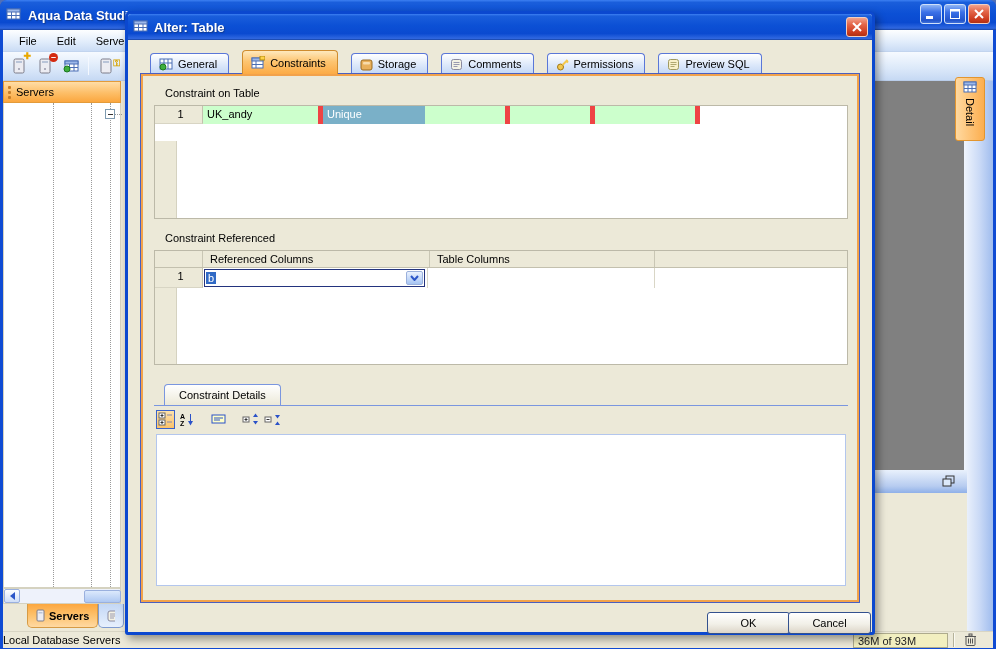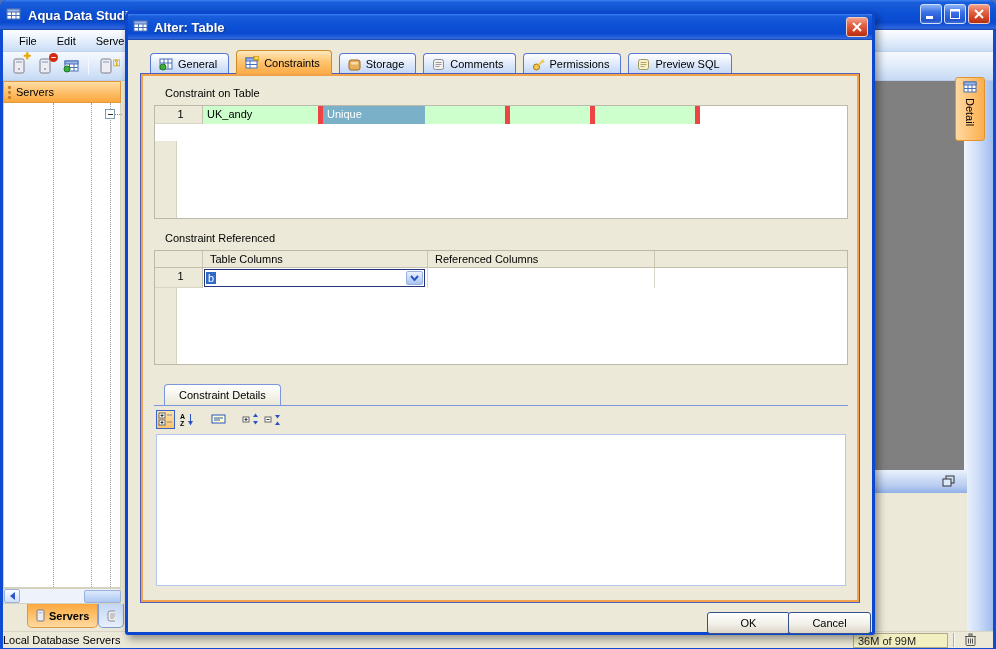--- a/index.html
+++ b/index.html
@@ -83,21 +83,21 @@
     box-shadow:3px 4px 9px rgba(0,0,0,.4); z-index:10; }
   .dlg-titlebar { position:absolute; left:0; top:0; width:744px; height:26px; border-radius:3px 3px 0 0;
     display:flex; align-items:center; padding:0 5px;
     background:linear-gradient(180deg,#3d80f2 0%,#1a5edb 8%,#0c50d5 45%,#0a4ad0 75%,#2f67e0 94%,#16419f 100%); }
   .dlg-titlebar .ttext { color:#fff; font-weight:bold; font-size:13px; margin-left:5px; text-shadow:1px 1px 1px #123a8c; }
   .dlg-close { position:absolute; right:4px; top:3px; width:22px; height:20px; border-radius:3px;
     border:1px solid #f2cfc2; display:flex; align-items:center; justify-content:center;
     background:linear-gradient(180deg,#f2a28c 0%,#e4674a 35%,#cc3b1e 80%,#b03012 100%); }
   .dlg-body { position:absolute; left:0; top:26px; width:744px; height:592px; }
 
-  .dlg-tabs { position:absolute; left:22px; top:10px; height:24px; display:flex; gap:7px; align-items:flex-end; }
+  .dlg-tabs { position:absolute; left:22px; top:10px; height:24px; display:flex; gap:13px; align-items:flex-end; }
   .tab { height:21px; border:1px solid #5a77d8; border-bottom:none; border-radius:4px 4px 0 0;
     background:linear-gradient(180deg,#ffffff 0%,#dce8fa 55%,#c3d7f5 100%);
     display:flex; align-items:center; gap:5px; padding:0 11px 0 8px; white-space:nowrap; }
   .tab.active { height:24px; border-color:#cf8c2e;
     background:linear-gradient(180deg,#fee9bd 0%,#fdc571 45%,#fcab46 100%); z-index:2; }
 
   .dlg-panel { position:absolute; left:12px; top:33px; width:720px; height:530px;
     border:1px solid #4a5fc0; box-shadow:inset 0 0 0 2px #f2a24b; background:#ece9d8; }
   .sec-label { position:absolute; white-space:nowrap; }
 
@@ -279,21 +279,21 @@
             <line x1="3" y1="4" x2="9" y2="4" stroke="#9a9ab0"></line>
             <line x1="3" y1="6" x2="9" y2="6" stroke="#9a9ab0"></line>
             <line x1="3" y1="8" x2="7" y2="8" stroke="#9a9ab0"></line>
           </svg>
       </span>
     </div>
   </div>
 
   <div class="status-row" style="top:628px;">
     <span class="status-left">Local Database Servers</span>
-    <span class="mem-panel">36M of 99M</span>
+    <span class="mem-panel">36M of 93M</span>
     <span class="status-div"></span>
     <span class="trash">
       <svg width="15" height="15">
           <rect x="3" y="4.5" width="9" height="9" rx="1" fill="none" stroke="#555"></rect>
           <line x1="2" y1="4.5" x2="13" y2="4.5" stroke="#555"></line>
           <rect x="6" y="2" width="3" height="2" fill="none" stroke="#555"></rect>
           <line x1="5.5" y1="6.5" x2="5.5" y2="11.5" stroke="#555"></line>
           <line x1="7.5" y1="6.5" x2="7.5" y2="11.5" stroke="#555"></line>
           <line x1="9.5" y1="6.5" x2="9.5" y2="11.5" stroke="#555"></line>
         </svg>
@@ -391,22 +391,22 @@
             <span class="c green" style="width:105px;"></span>
           </div>
           <span class="row-strip" style="height:77px;"></span>
         </div>
 
         <span class="sec-label" style="left:24px; top:158px;">Constraint Referenced</span>
 
         <div class="grid" style="left:13px; top:176px; width:694px; height:115px;">
           <div class="g-head">
             <span class="hc" style="width:48px;"></span>
+            <span class="hc" style="width:227px;">Referenced Columns</span>
             <span class="hc" style="width:225px;">Table Columns</span>
-            <span class="hc" style="width:227px;">Referenced Columns</span>
           </div>
           <div class="g-row" style="height:20px; position:relative;">
             <span class="c numc" style="width:48px;">1</span>
             <span class="c" style="width:225px; border-right:1px solid #d9d6c6;"></span>
             <span class="c" style="width:227px; border-right:1px solid #d9d6c6;"></span>
             <span class="combo" style="left:49px; top:1px; width:221px;">
               <span class="sel">b</span>
               <span class="combo-btn">
                 <svg width="9" height="6">
                     <path d="M1 1 L4.5 5 L8 1" stroke="#2c56c8" stroke-width="2" fill="none"></path>

